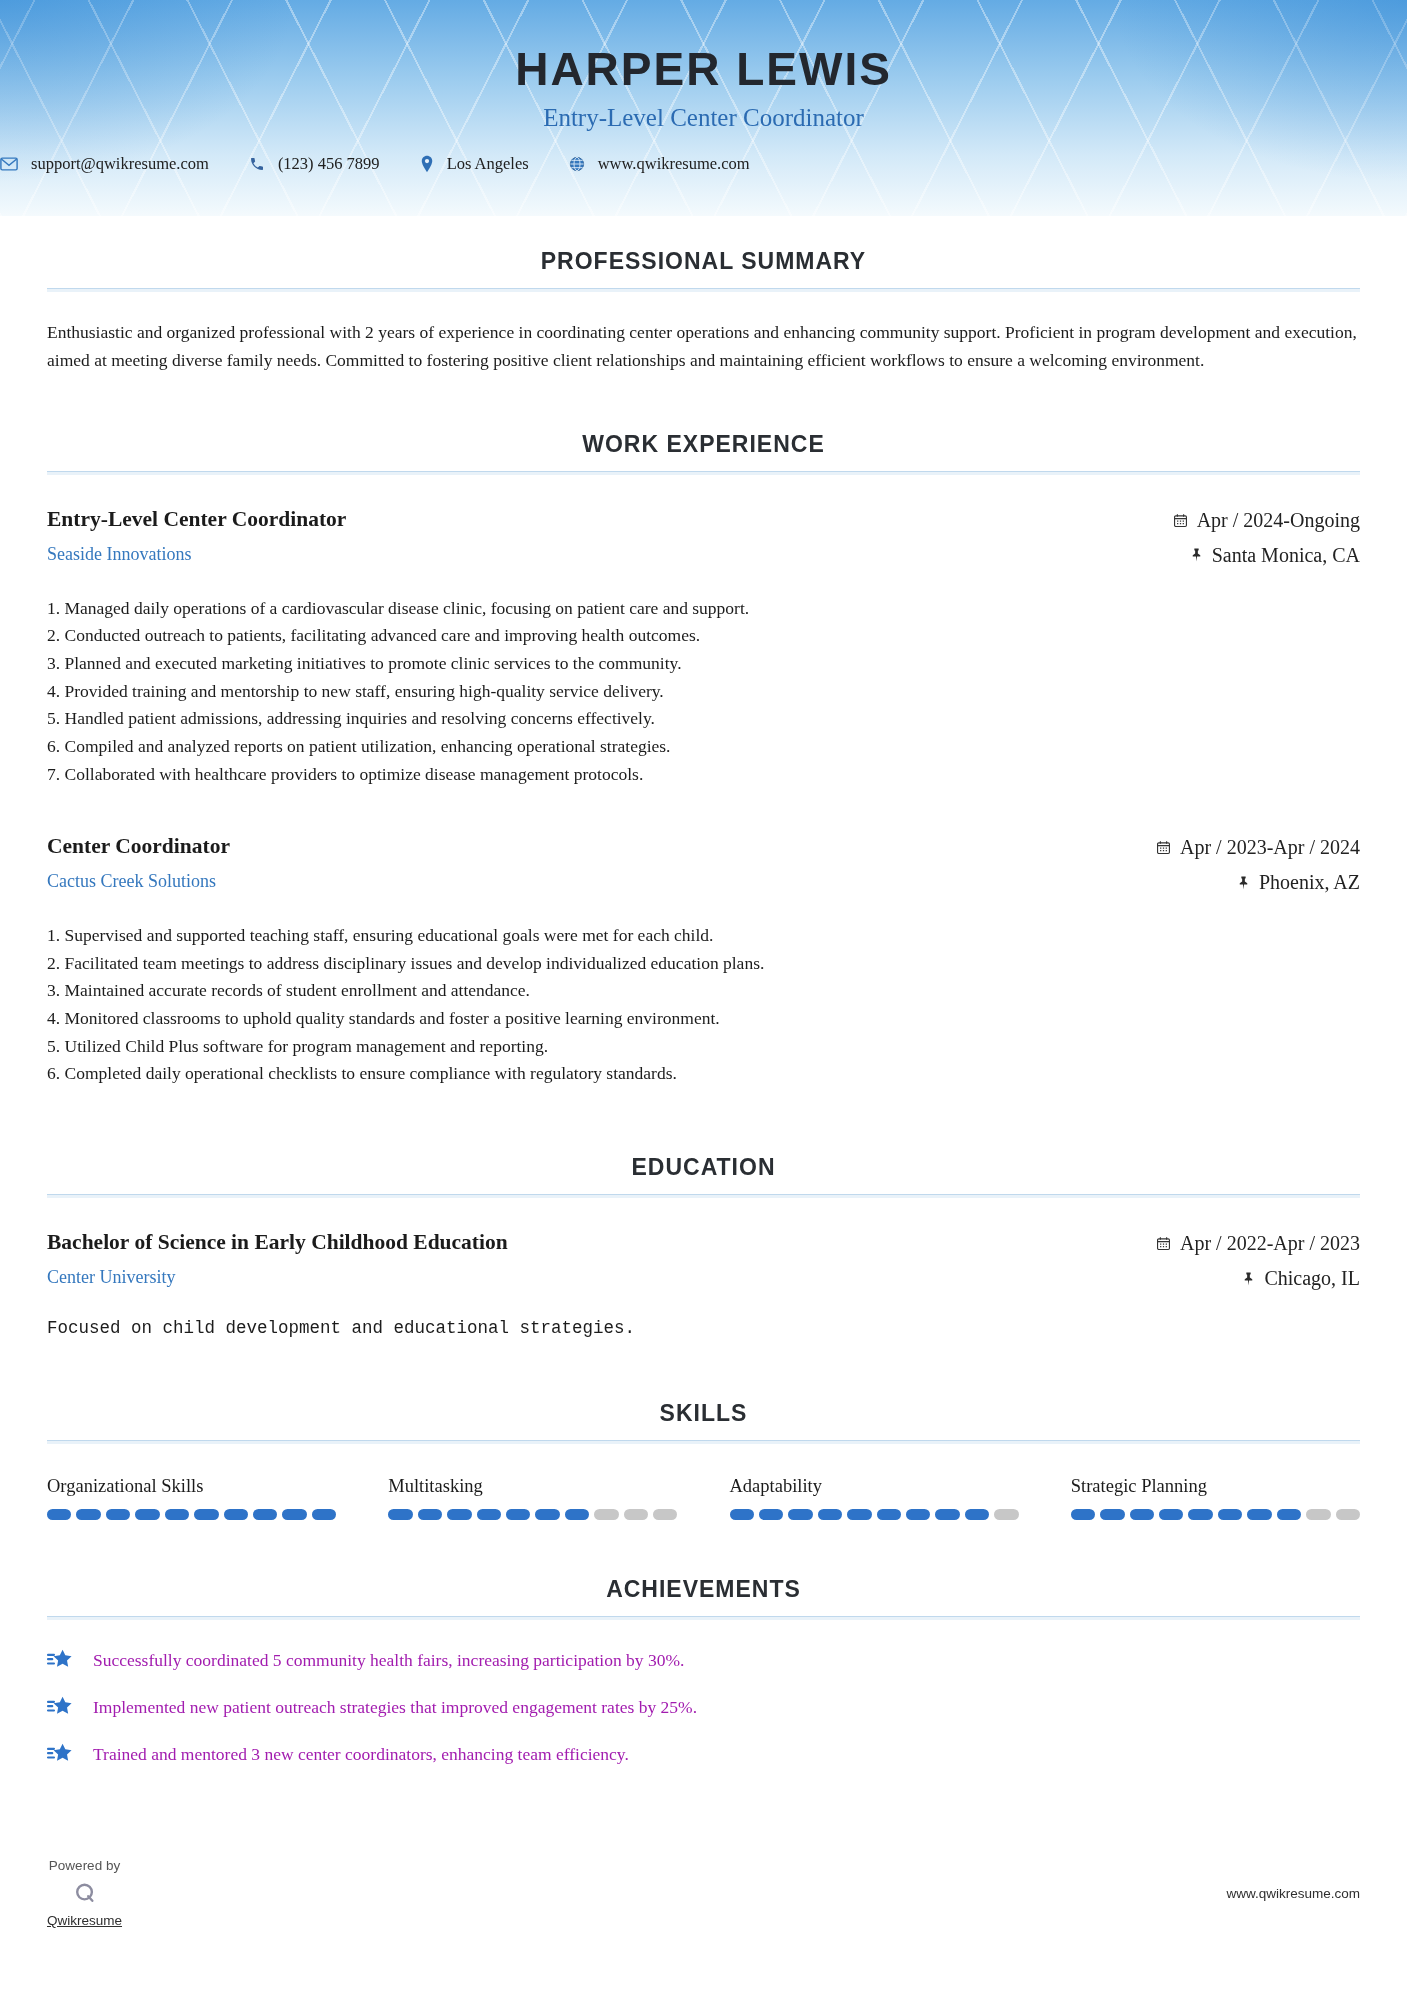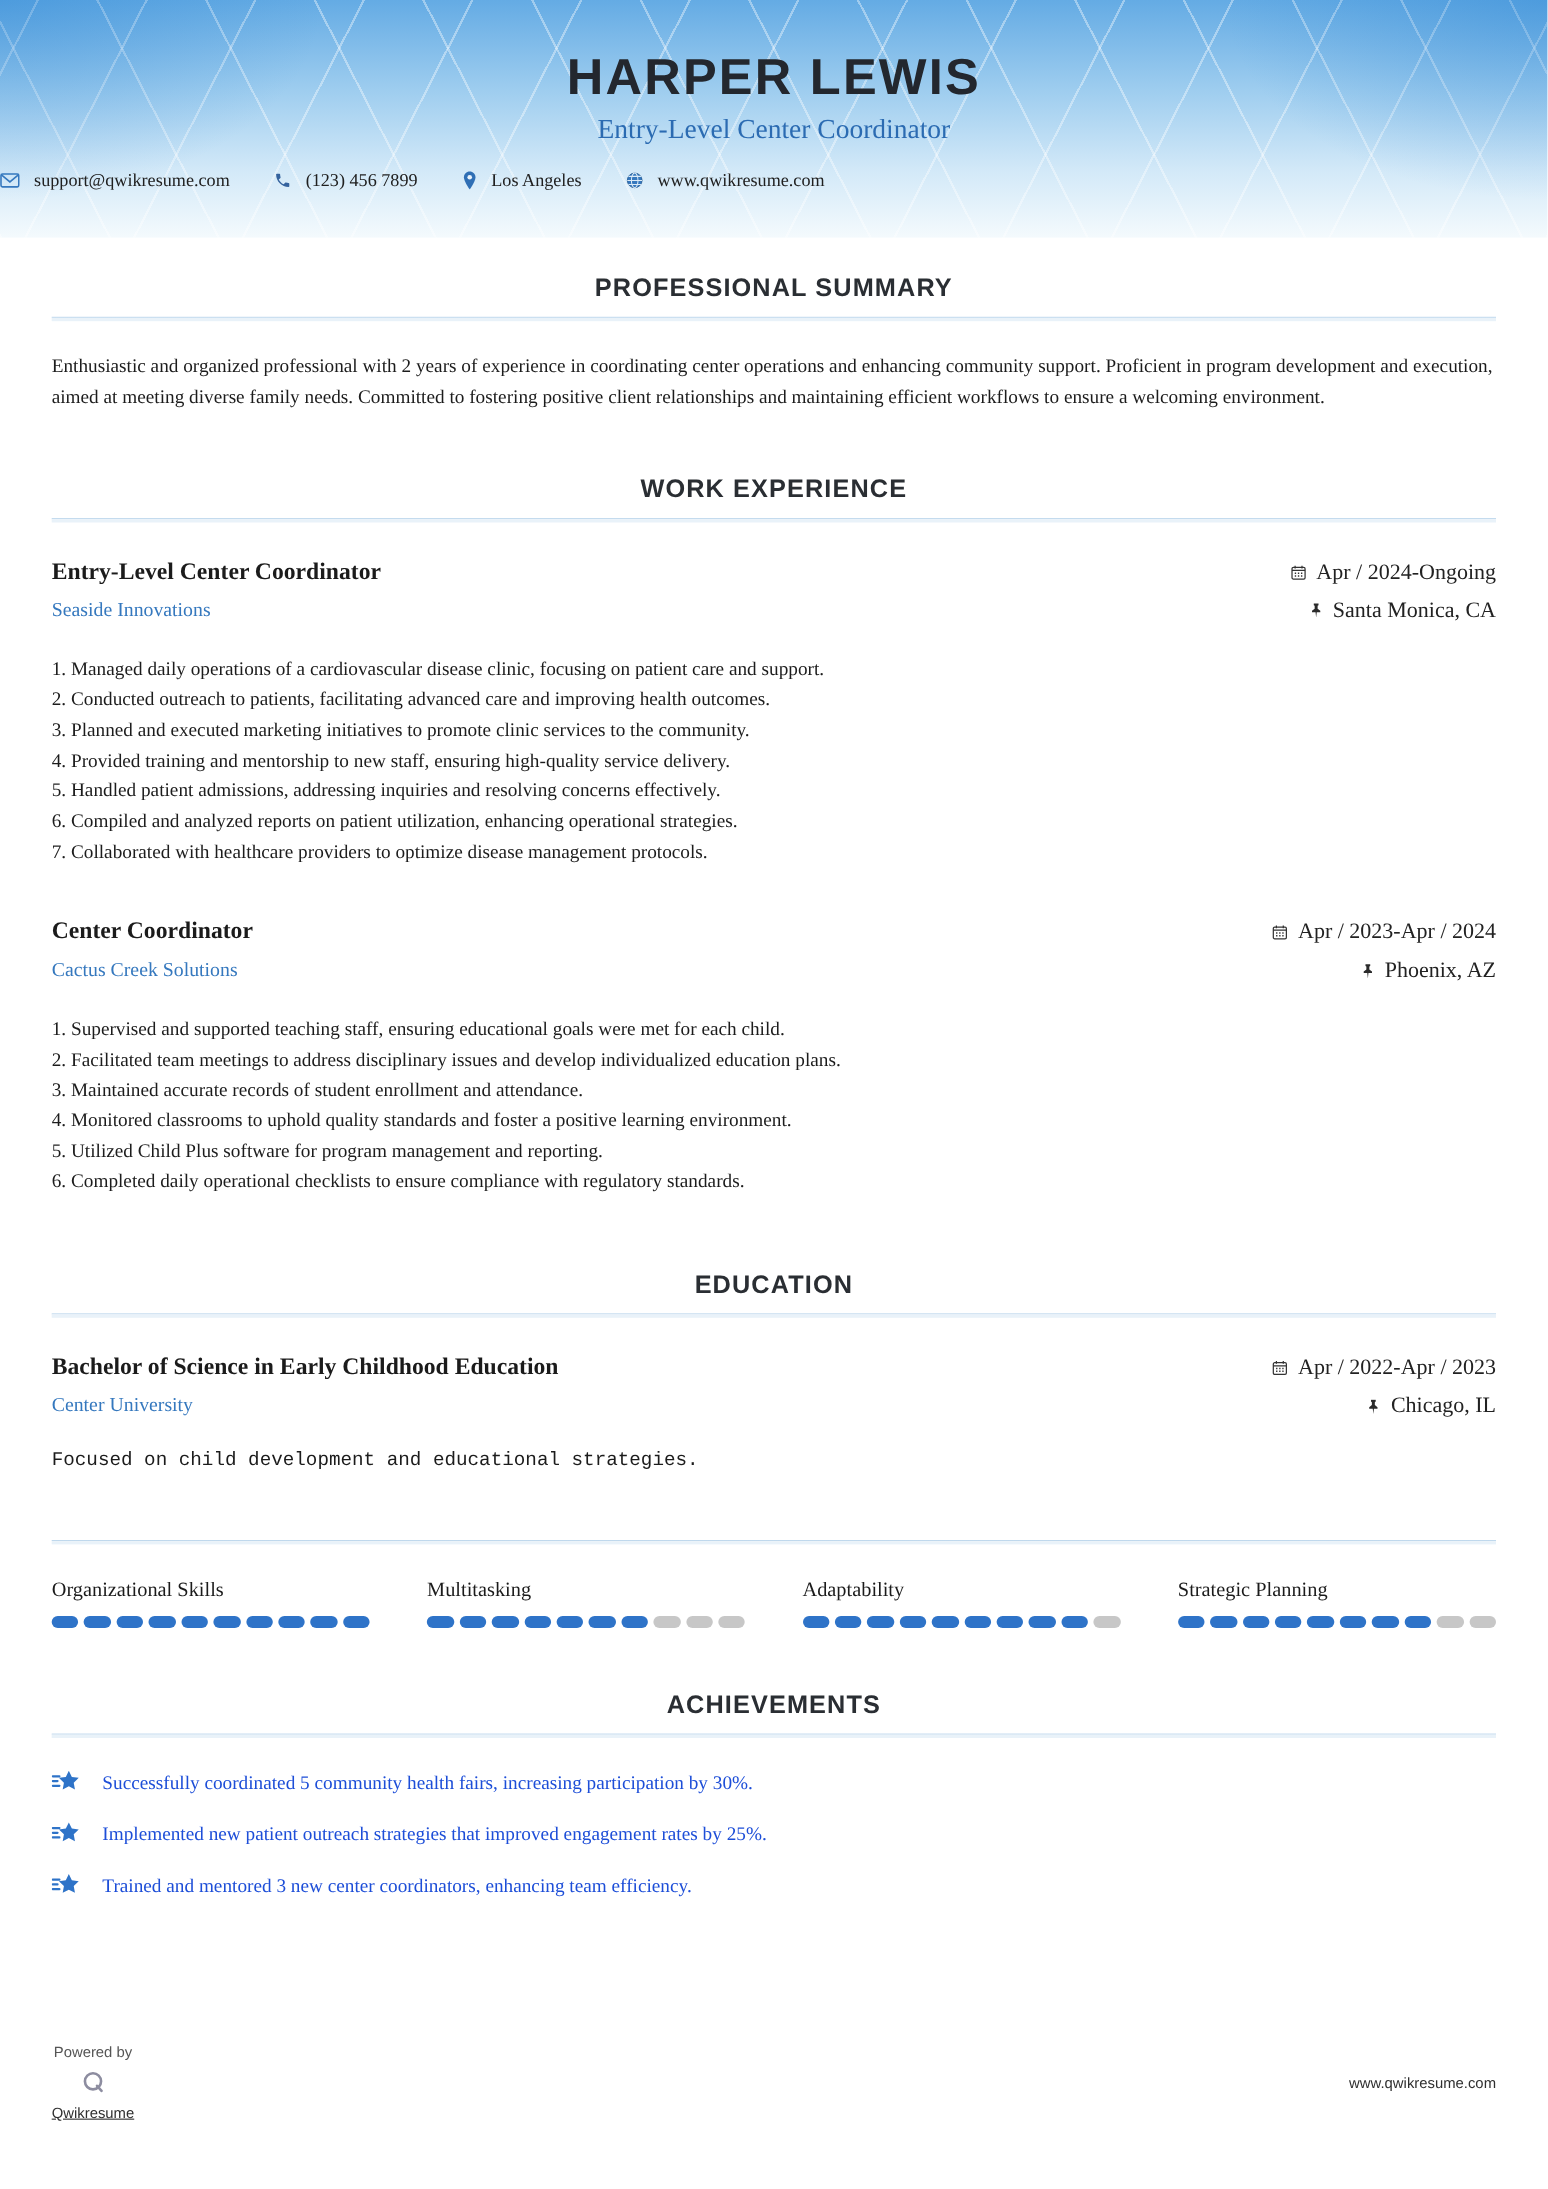--- a/index.html
+++ b/index.html
@@ -113,21 +113,21 @@
   .skill-name { font-size: 18.5px; color: #1b1b1b; }
   .skill-bar { display: flex; gap: 5px; margin-top: 12px; }
   .seg { flex: 1; height: 11px; border-radius: 5.5px; }
   .seg.on  { background: #2e73c8; }
   .seg.off { background: #c7c7c7; }
 
   
   .achievements-section { margin-top: 56px; }
   .achievement-list { margin-top: 28px; }
   .achievement-item { display: flex; align-items: center; gap: 20px; margin-bottom: 23px; }
-  .achievement-text { font-size: 17.5px; color: #1d4ed8; }
+  .achievement-text { font-size: 17.5px; color: #a21caf; }
 
   
   .footer {
     position: absolute;
     left: 47px; right: 47px; bottom: 62px;
     display: flex;
     justify-content: space-between;
     align-items: center;
     font-family: "Liberation Sans", sans-serif;
     font-size: 13.5px;
@@ -308,20 +308,21 @@
               </span>
               <span>Chicago, IL</span>
             </div>
           </div>
         </div>
         <p class="edu-description">Focused on child development and educational strategies.</p>
       </div>
     </div>
 
     <div class="skills-section">
+      <div class="section-heading">SKILLS</div>
       <div class="section-rule"></div>
       <div class="skills-grid">
         <div class="skill">
           <div class="skill-name">Organizational Skills</div>
           <div class="skill-bar">
               <span class="seg on"></span>
               <span class="seg on"></span>
               <span class="seg on"></span>
               <span class="seg on"></span>
               <span class="seg on"></span>

